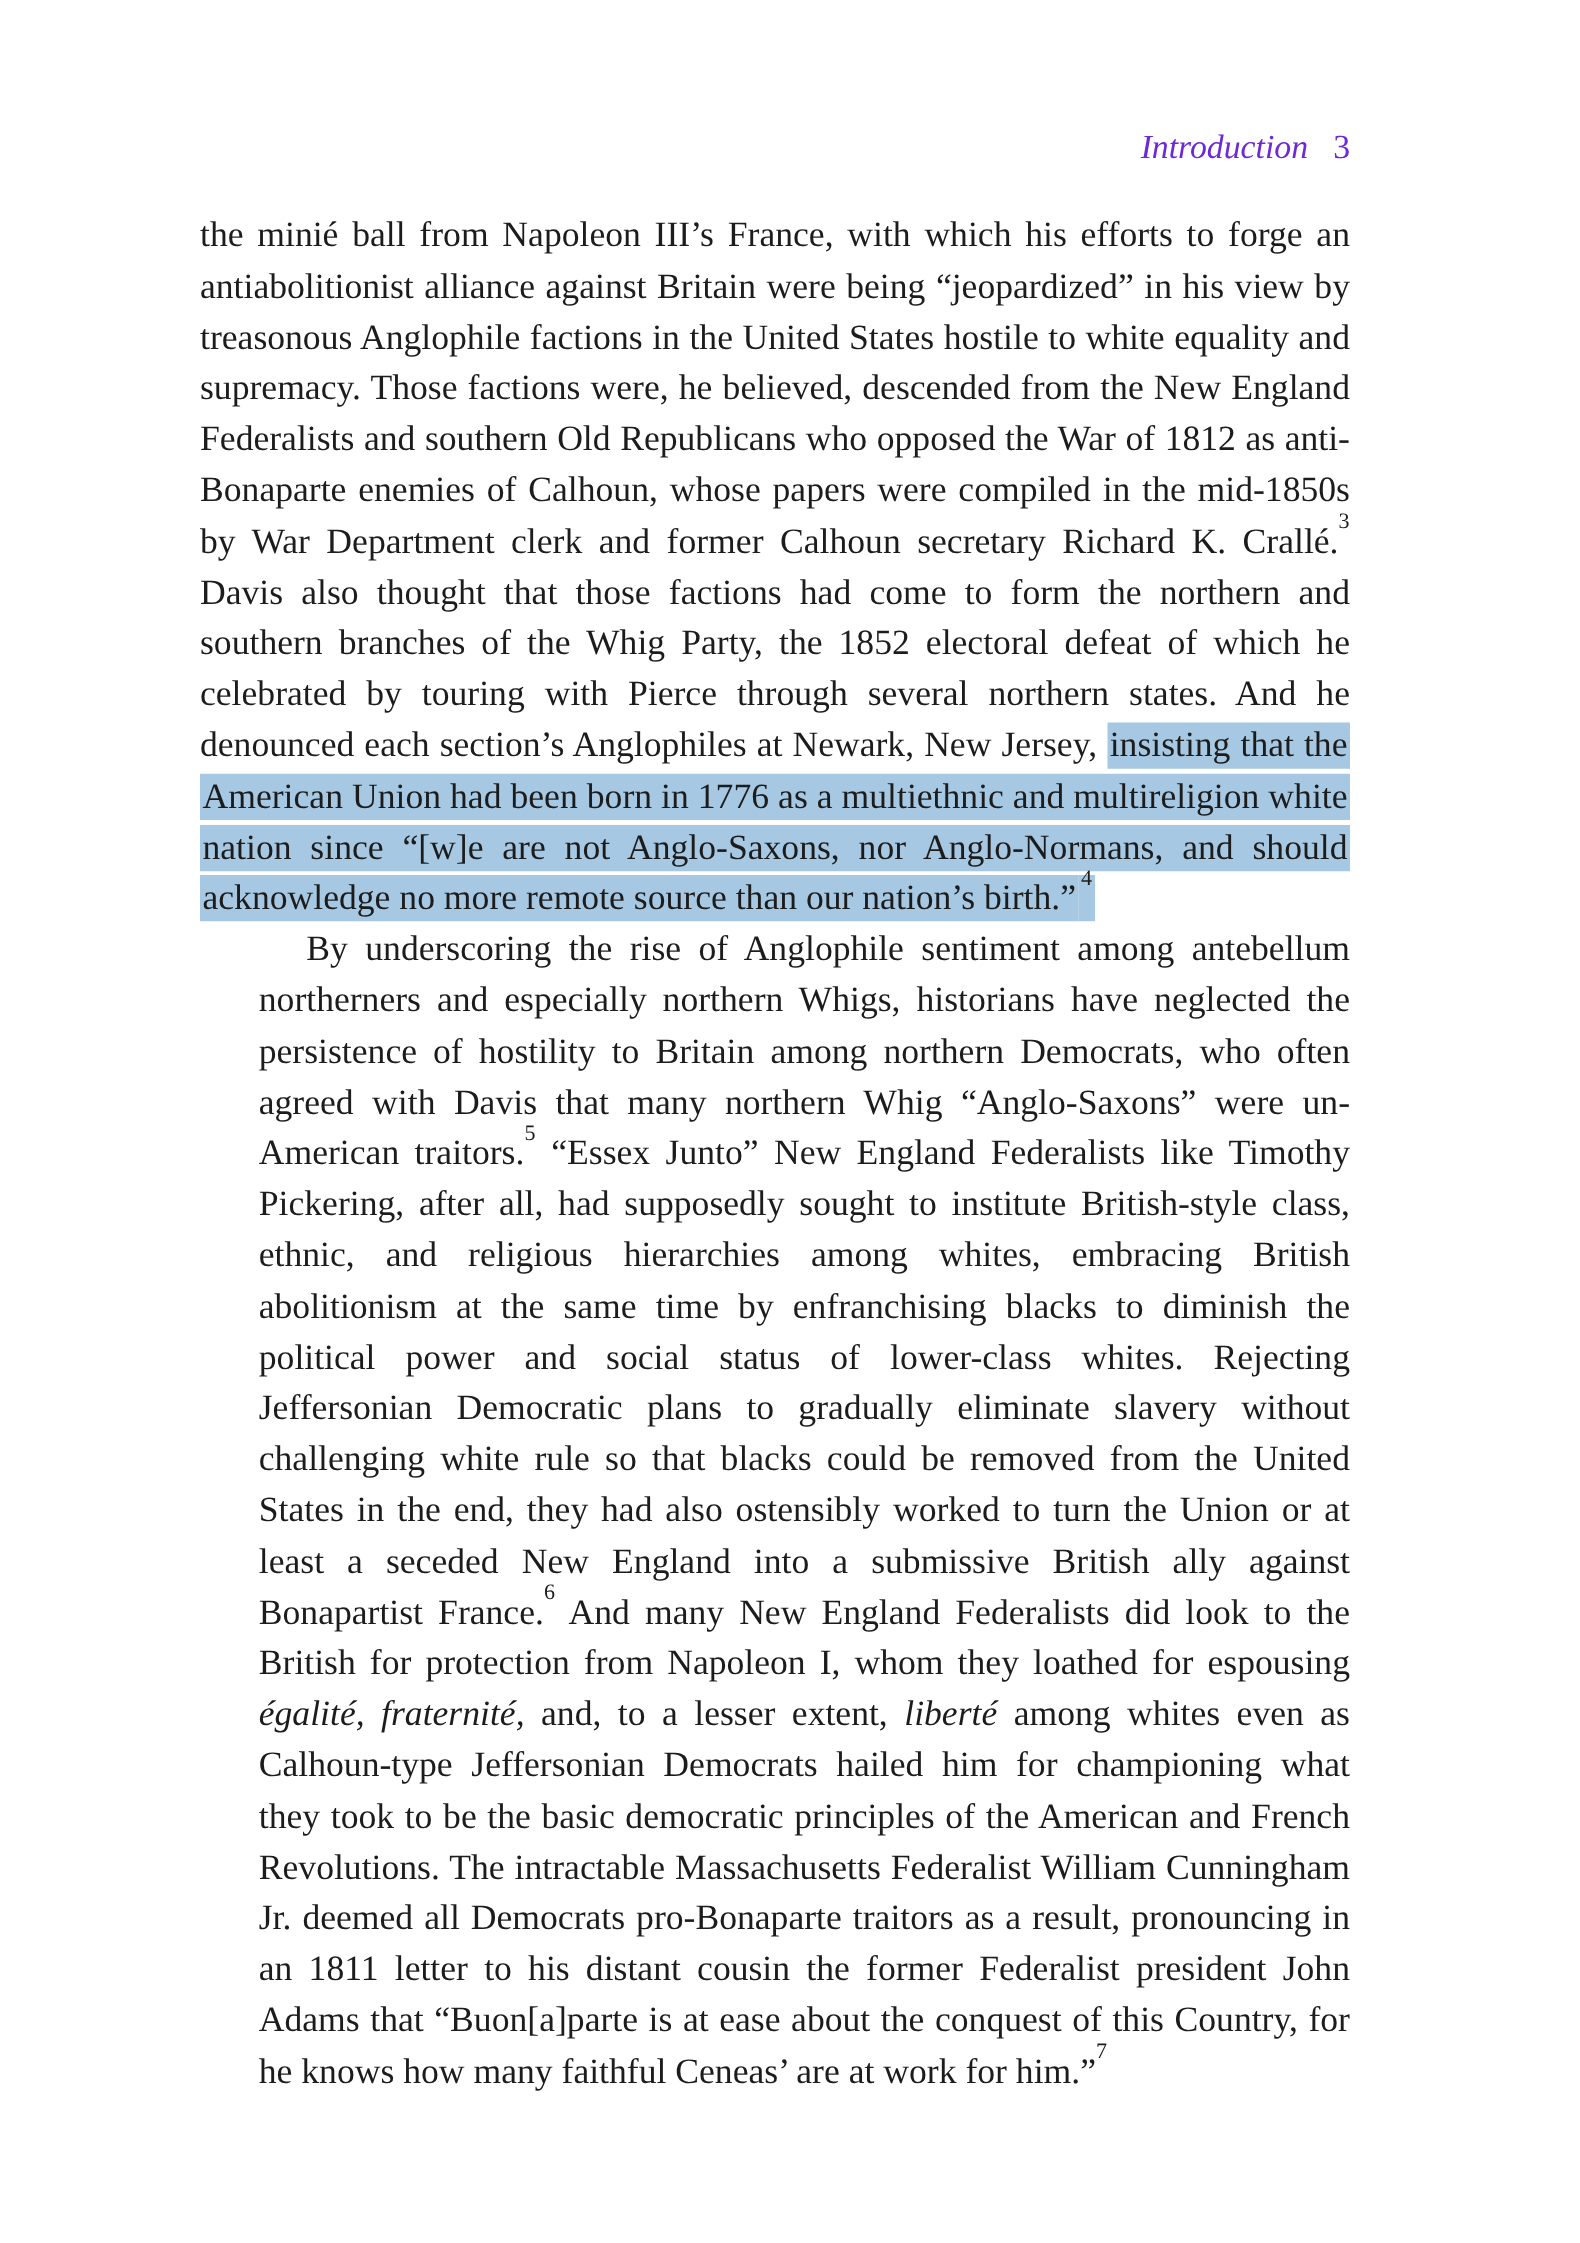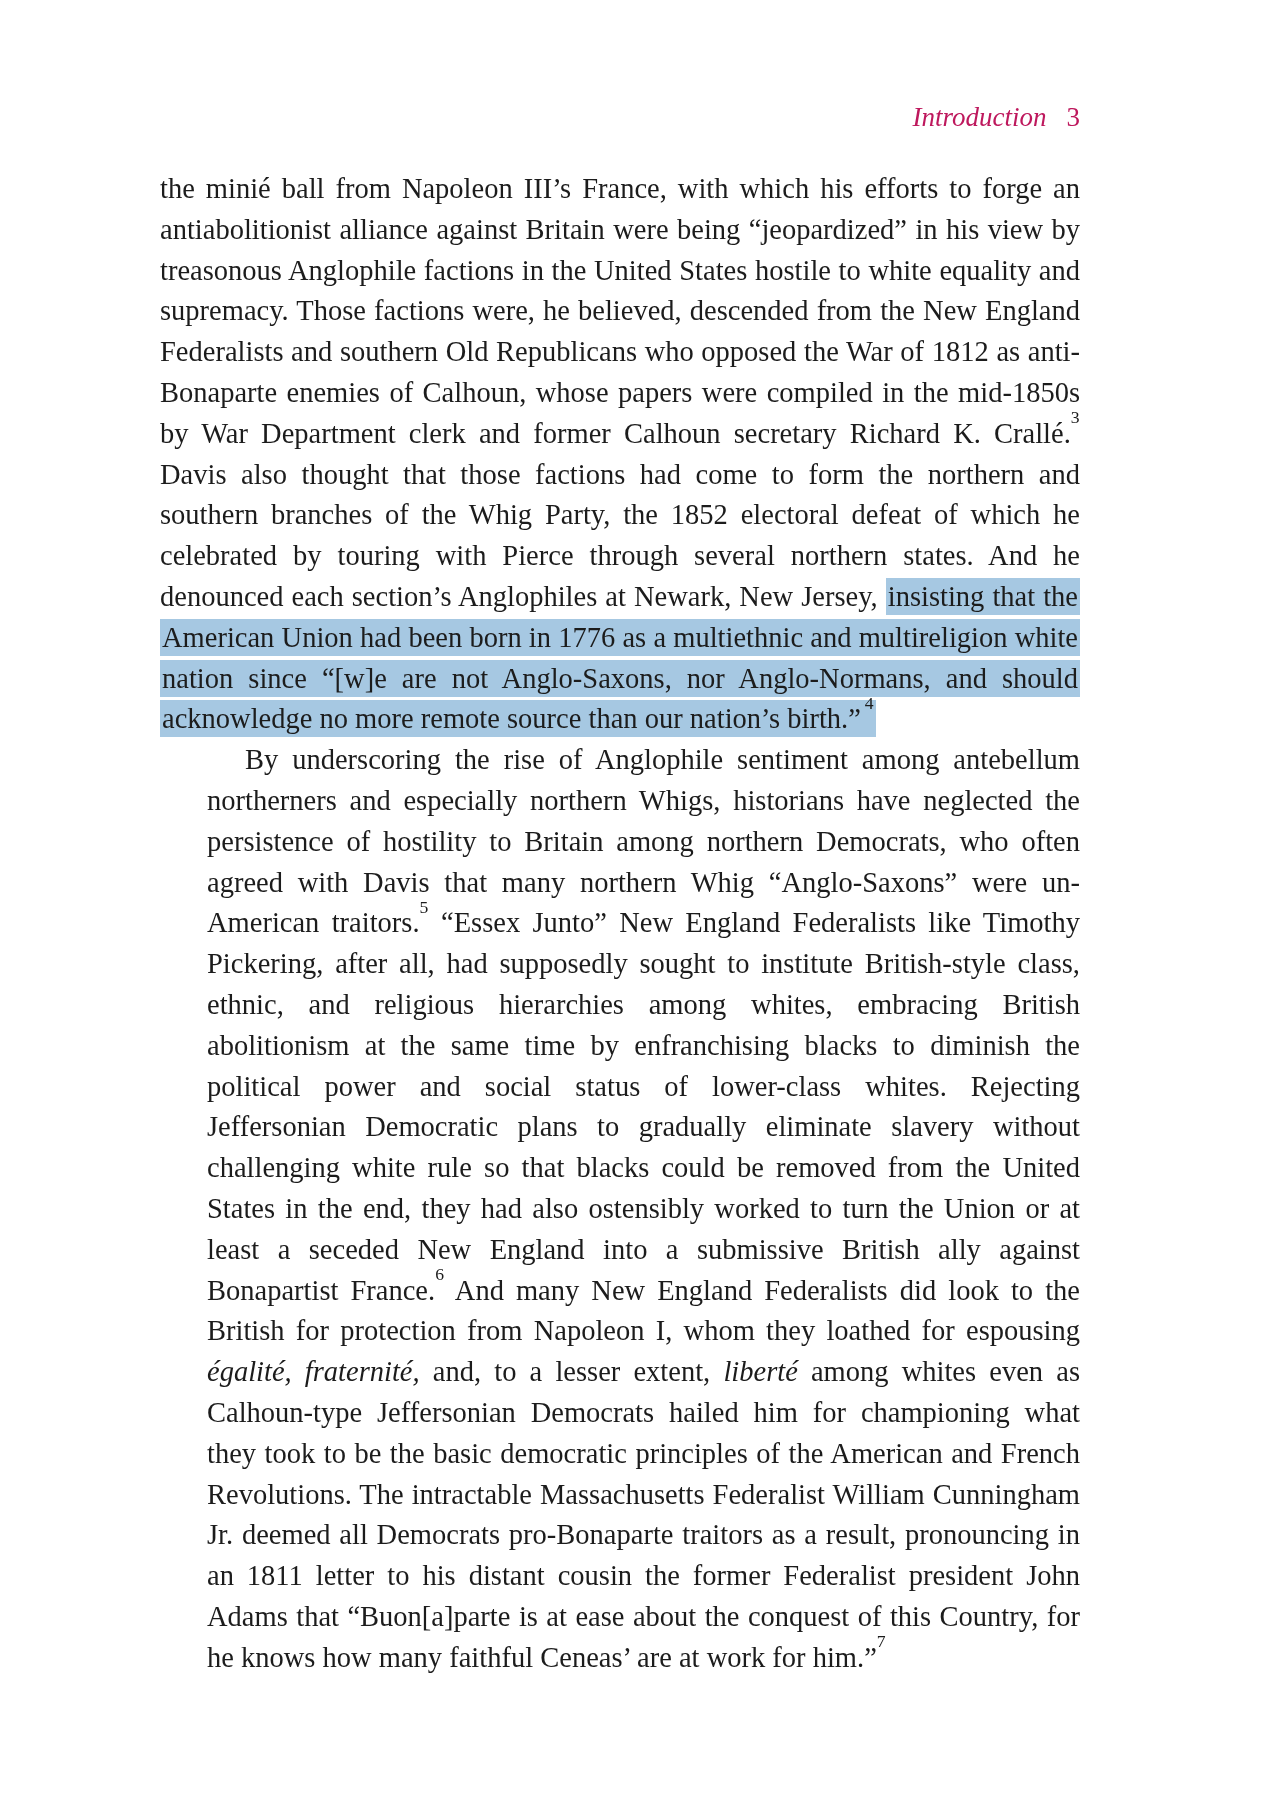--- a/index.html
+++ b/index.html
@@ -17,21 +17,21 @@
   .page {
     position: absolute;
     left: 160px;
     top: 100px;
     width: 920px;
   }
   .running-header {
     text-align: right;
     font-size: 27px;
     line-height: 34px;
-    color: #be185d;
+    color: #6d28d9;
   }
   .running-header .chapter-title {
     font-style: italic;
   }
   .running-header .page-number {
     font-style: normal;
     margin-left: 20px;
   }
   .body-text {
     margin-top: 35px;

